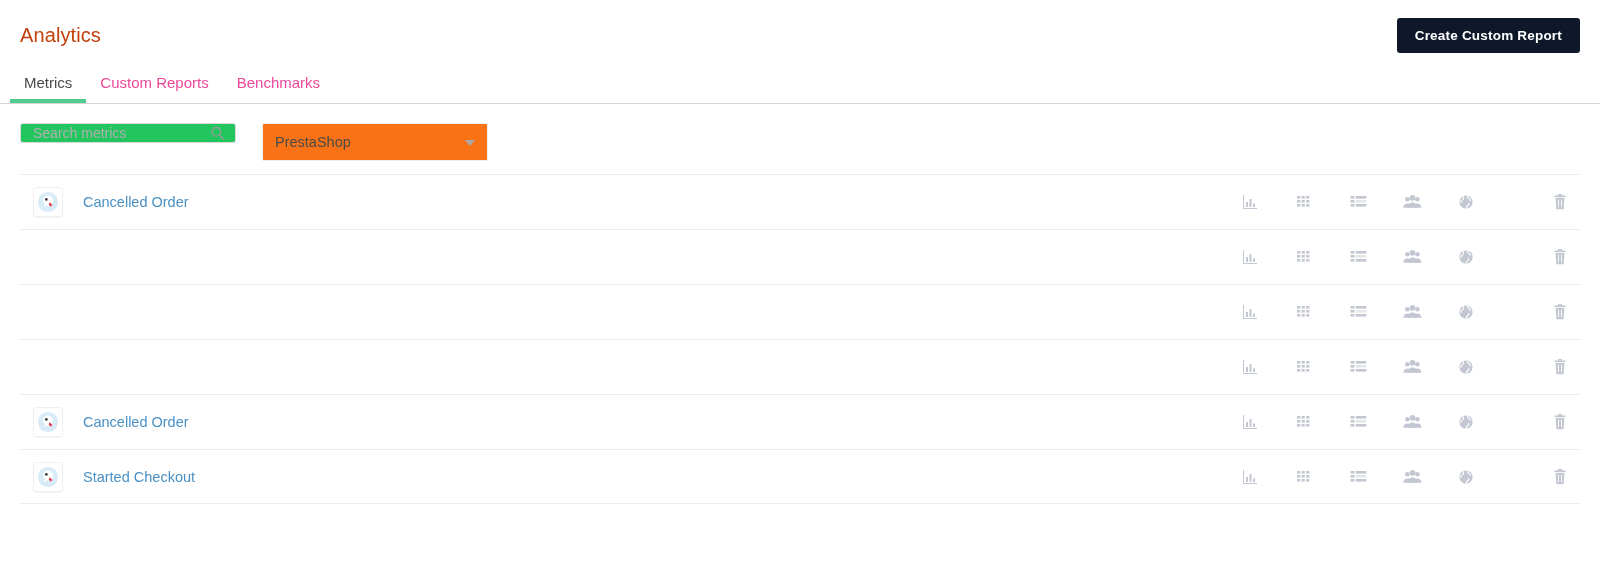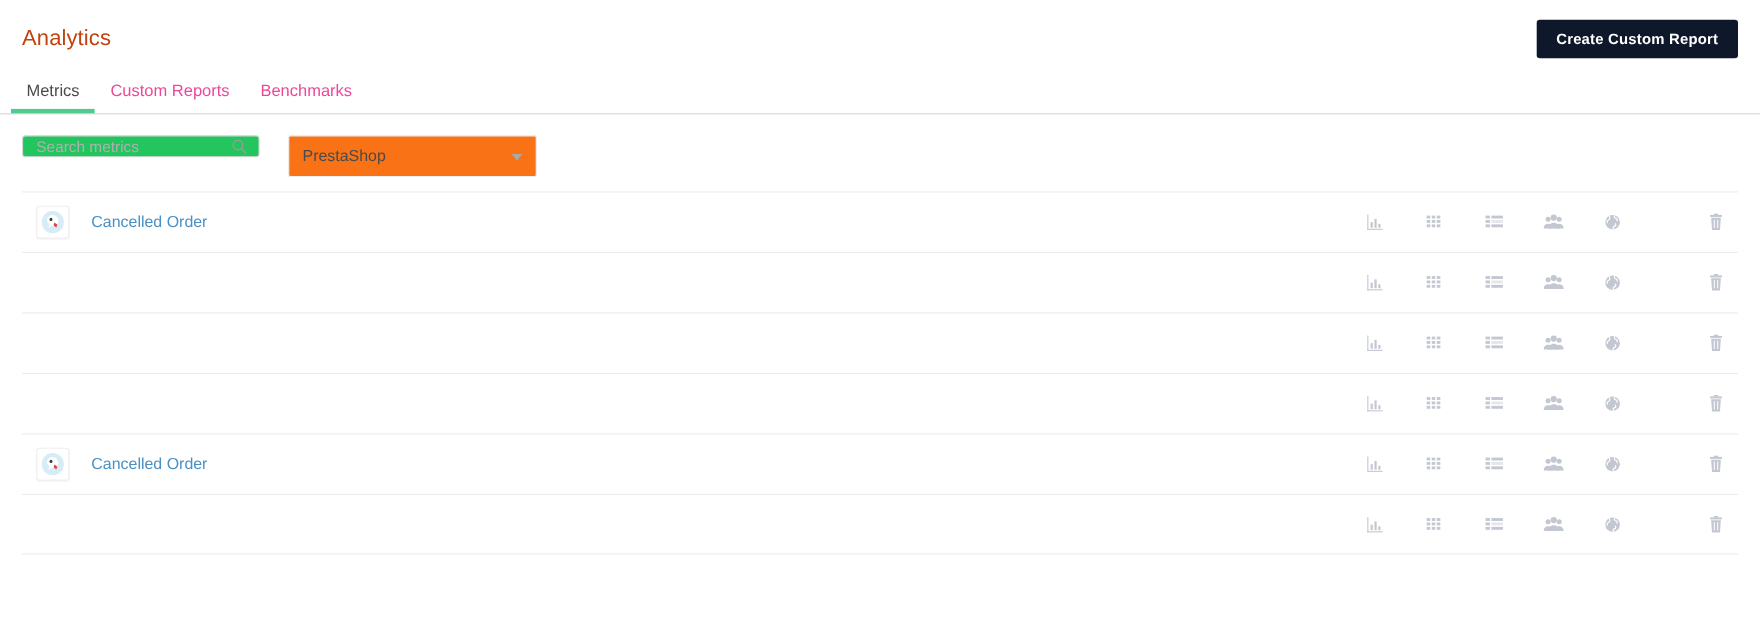--- a/index.html
+++ b/index.html
@@ -578,20 +578,31 @@
             <path d="M2.6 4h8.8l-.8 11.2H3.4z"></path>
             <rect x="5" y="5.6" width="0.9" height="7.6" fill="#ffffff"></rect>
             <rect x="8.1" y="5.6" width="0.9" height="7.6" fill="#ffffff"></rect>
           </svg>
         </span>
         <span style="width:10px"></span>
       </div>
     </div>
 
     <div class="metric-row">
+      <div class="metric-left">
+        <div class="metric-avatar">
+          <svg width="22" height="22" viewBox="0 0 24 24">
+            <circle cx="12" cy="12" r="11" fill="#d7ecf7"></circle>
+            <path d="M12 4.8c-3.1 0-5.6 2.2-5.6 4.9 0 1.6.9 3 2.3 3.9l-1 4.2 3.3-2.2c.3 0 .6.1 1 .1 3.1 0 5.6-2.2 5.6-4.9S15.1 4.8 12 4.8z" fill="#ffffff"></path>
+            <circle cx="10.2" cy="9.2" r="1.5" fill="#3c3c3c"></circle>
+            <path d="M13.6 12.4l2.9 2.2-1.1 2.6-2.6-2.2z" fill="#e8394a"></path>
+          </svg>
+        </div>
+        <div class="metric-name">Started Checkout</div>
+      </div>
       <div class="metric-actions">
         <span class="action-icon">
           <svg width="16" height="16" viewBox="0 0 16 16" fill="currentColor">
             <rect x="1" y="1" width="1" height="14"></rect>
               <rect x="1" y="14" width="14" height="1"></rect>
             <rect x="4" y="8" width="2" height="5"></rect>
               <rect x="7.5" y="5" width="2" height="8"></rect>
               <rect x="11" y="9.5" width="2" height="3.5"></rect>
           </svg>
         </span>

